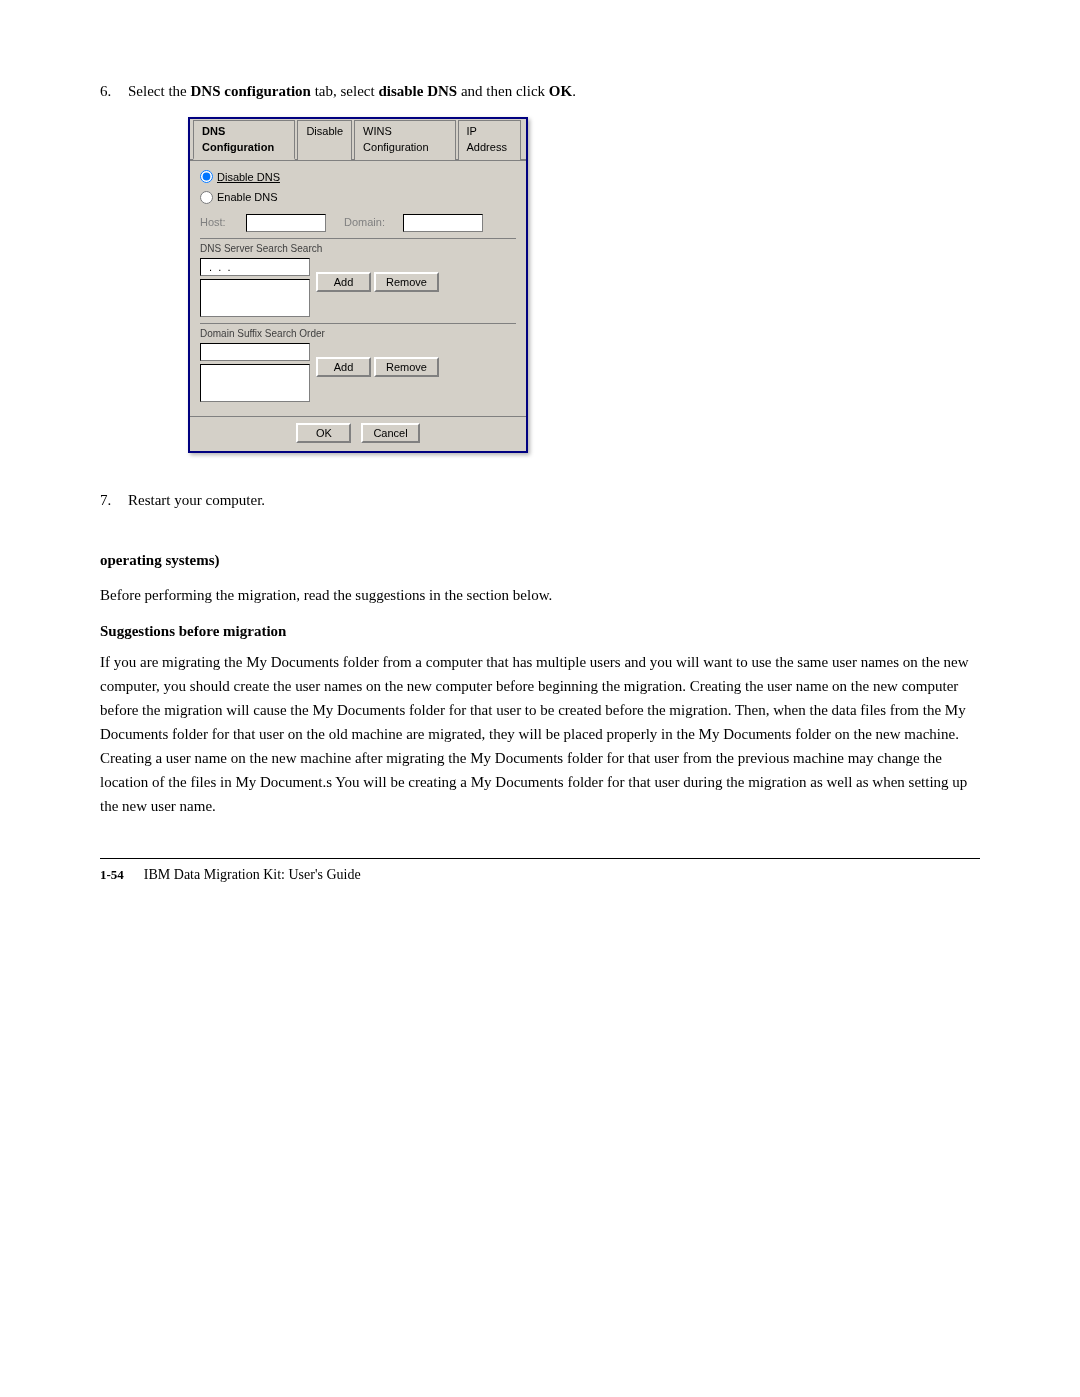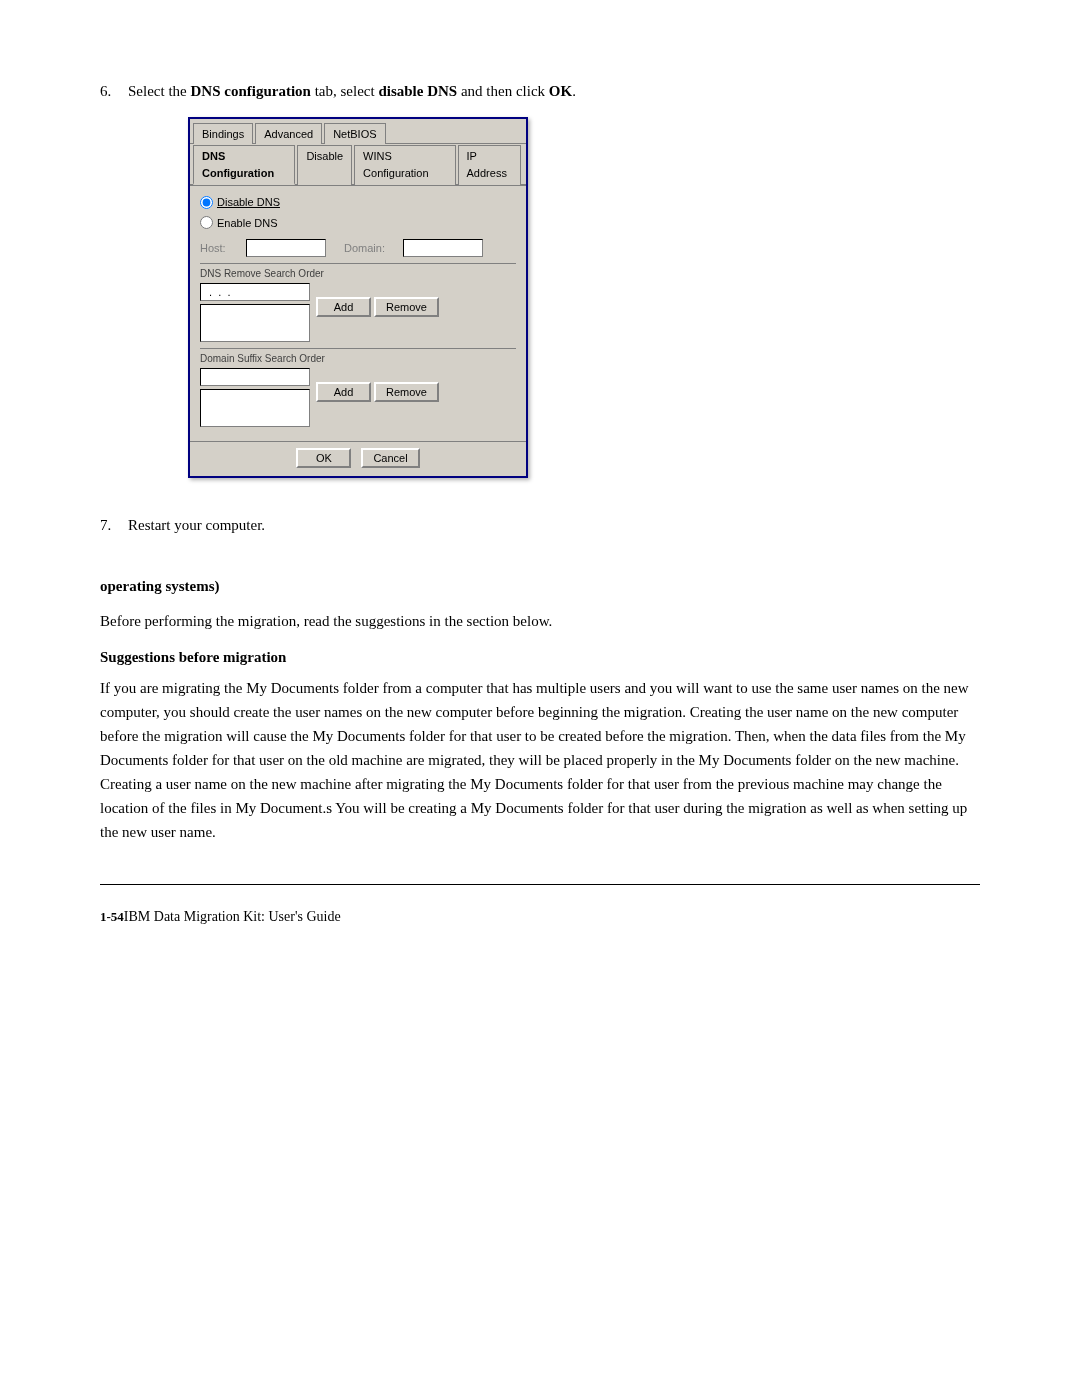--- a/index.html
+++ b/index.html
@@ -254,23 +254,24 @@
 
     .body-paragraph {
       font-size: 15px;
       line-height: 1.6;
       margin-bottom: 16px;
     }
 
     .footer {
       margin-top: 40px;
       border-top: 1px solid #000;
-      padding-top: 24px;
+      padding-top: 8px;
       display: flex;
       align-items: center;
+      gap: 20px;
     }
 
     .footer-page {
       font-size: 13px;
       font-weight: bold;
     }
 
     .footer-title {
       font-size: 14px;
     }
@@ -300,25 +301,20 @@
     <div class="step-num-col">6.</div>
     <div class="step-content-col">
       <div class="step-6-text">
         Select the <strong>DNS configuration</strong> tab, select <strong>disable DNS</strong> and then click <strong>OK</strong>.
       </div>
 
       <div class="dialog-wrapper">
         <div class="dialog">
 
 
-          <div class="dialog-tabs-row1">
-            <div class="tab">Bindings</div>
-            <div class="tab">Advanced</div>
-            <div class="tab">NetBIOS</div>
-          </div>
 
           <div class="dialog-tabs-row2">
             <div class="tab selected-tab" style="background:#d4d0c8; font-weight:bold; border-bottom:2px solid #d4d0c8;">DNS Configuration</div>
             <div class="tab">Disable</div>
             <div class="tab">WINS Configuration</div>
             <div class="tab">IP Address</div>
           </div>
 
           <div class="dialog-content">
 
@@ -331,21 +327,21 @@
               <span>Enable DNS</span>
             </div>
 
             <div class="form-row">
               <span class="form-label">Host:</span>
               <input type="text" class="win-input host-input" value="" style="">
               <span class="form-label">Domain:</span>
               <input type="text" class="win-input domain-input" value="" style="">
             </div>
 
-            <div class="section-label">DNS Remove Search Order</div>
+            <div class="section-label">DNS Server Search Search</div>
             <div class="dns-section">
               <div class="section-left">
                 <div style="margin-bottom:3px;">
                   <input type="text" class="ip-input" value="  .  .  ." style="">
                 </div>
                 <div>
                   <div class="list-box"></div>
                 </div>
               </div>
               <div class="section-right">

